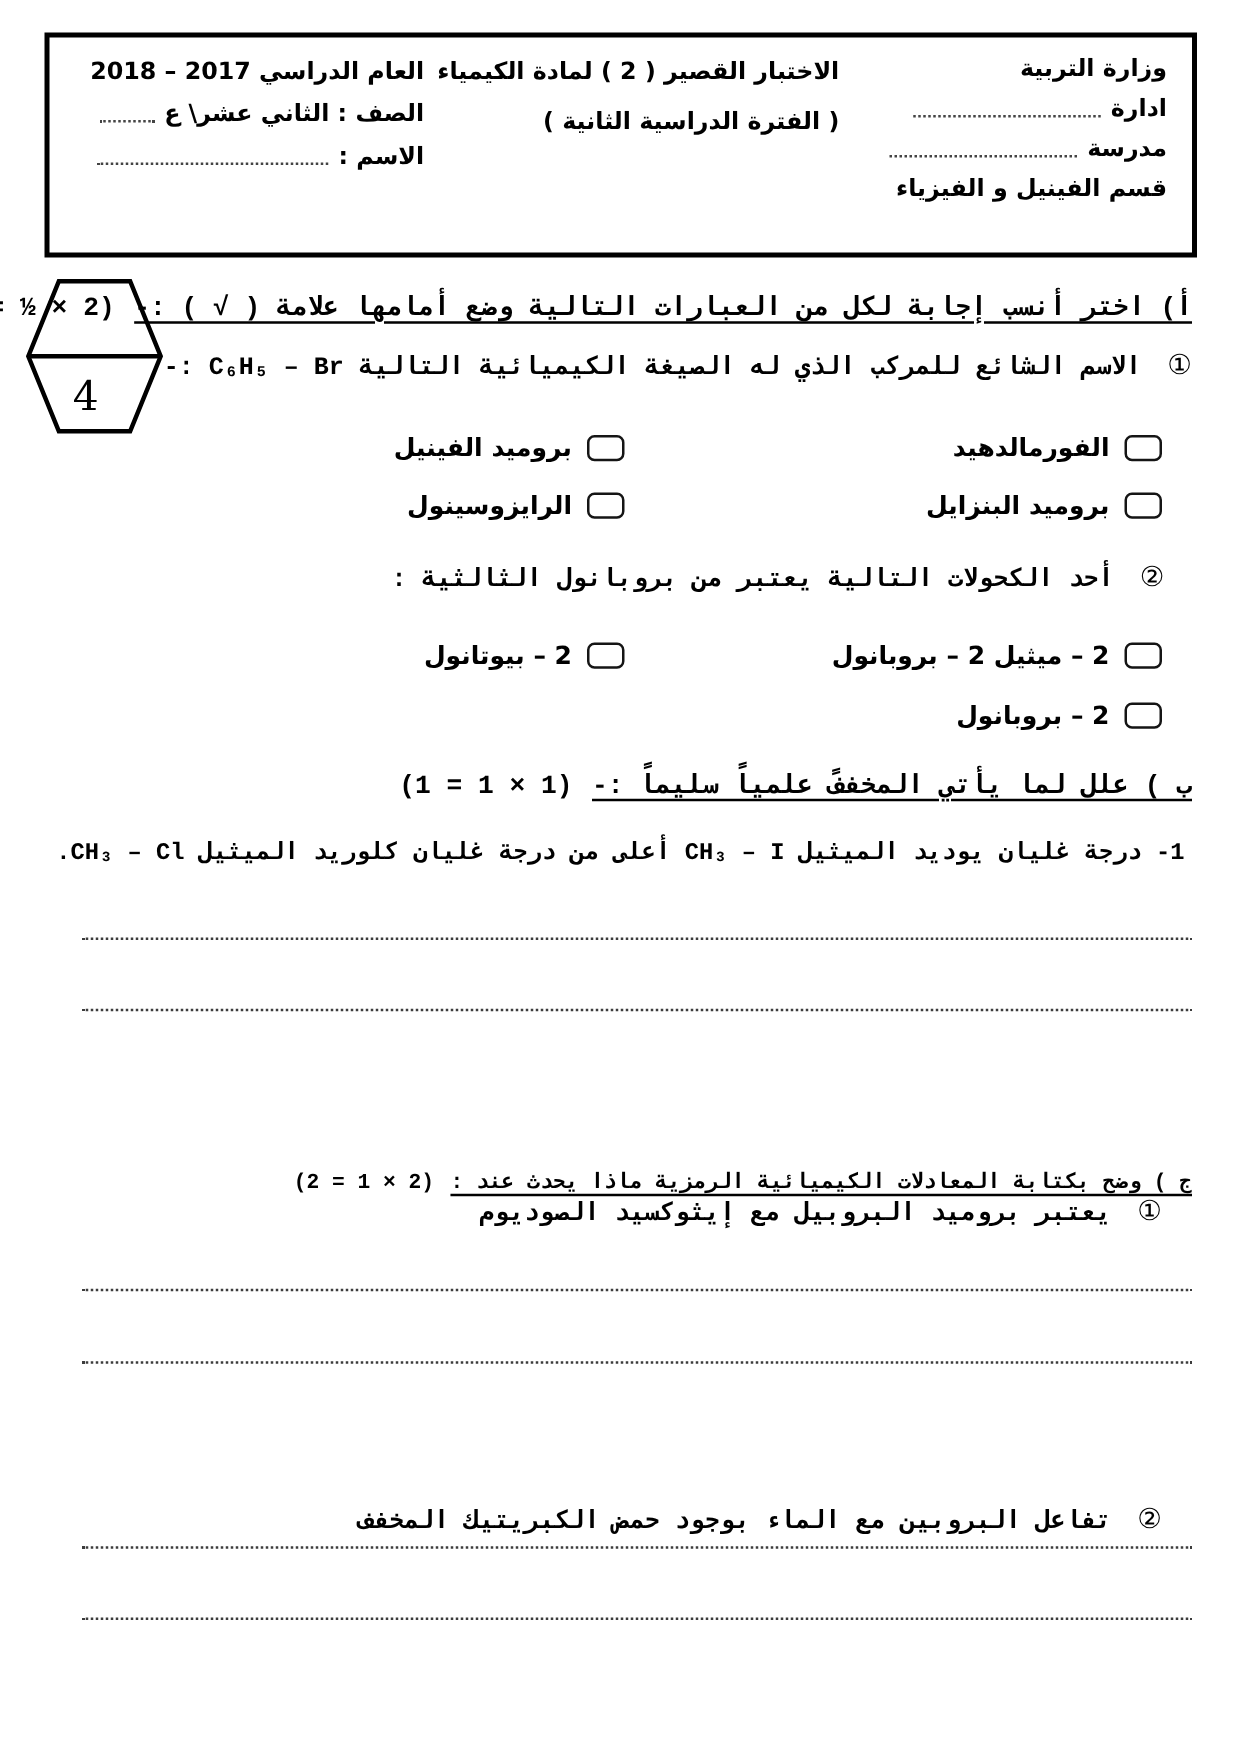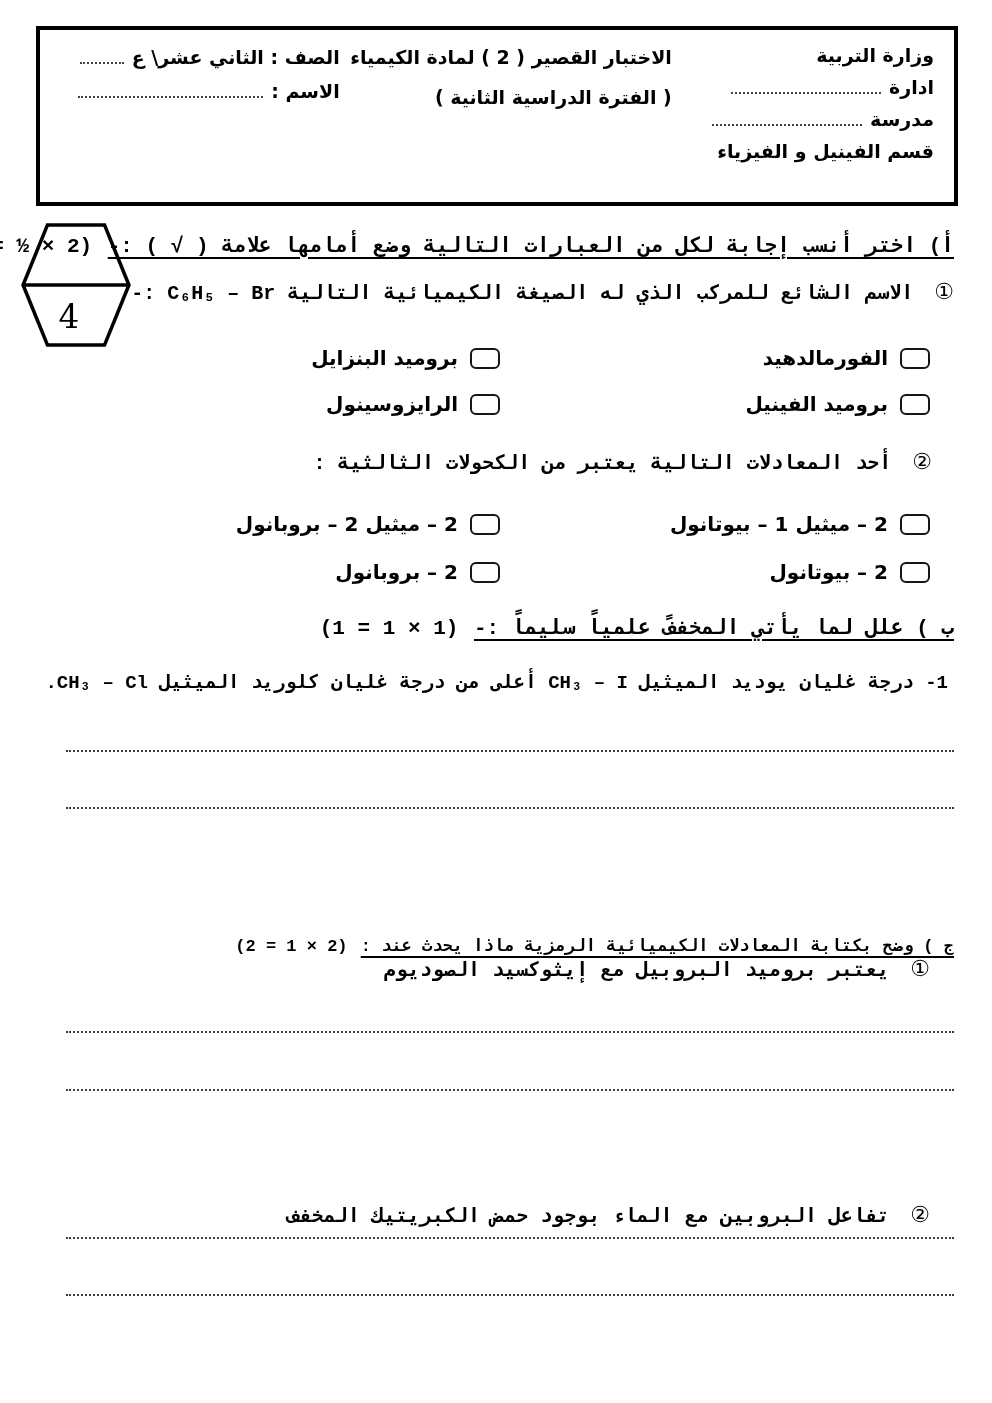--- a/index.html
+++ b/index.html
@@ -72,20 +72,21 @@
         <span>مدرسة</span>
         <span class="dotfill w150"></span>
       </div>
       <div>قسم الفينيل و الفيزياء</div>
     </div>
     <div class="h-col h-center">
       <div>الاختبار القصير ( 2 )  لمادة الكيمياء</div>
       <div>( الفترة الدراسية الثانية )</div>
     </div>
     <div class="h-col h-left">
+      <div>العام الدراسي 2017 – 2018</div>
       <div class="fill-row">
         <span>الصف : الثاني عشر\ ع</span>
         <span class="dotfill w44"></span>
       </div>
       <div class="fill-row">
         <span>الاسم :</span>
         <span class="dotfill w185"></span>
       </div>
     </div>
   </div>
@@ -106,42 +107,38 @@
     <span>الاسم الشائع للمركب الذي له الصيغة  الكيميائية التالية  C₆H₅ – Br :-</span>
   </div>
 
   <div class="opts" id="a-q1-opts">
     <div class="opt">
       <span class="cbx"></span>
       <span>الفورمالدهيد</span>
     </div>
     <div class="opt">
       <span class="cbx"></span>
-      <span>بروميد البنزايل</span>
+      <span>بروميد الفينيل</span>
     </div>
     <div class="opt">
       <span class="cbx"></span>
-      <span>بروميد الفينيل</span>
+      <span>بروميد البنزايل</span>
     </div>
     <div class="opt">
       <span class="cbx"></span>
       <span>الرايزوسينول</span>
     </div>
   </div>
 
   <div class="sec" id="a-q2">
     <span class="qnum">②</span>
-    <span>أحد المعادلات التالية يعتبر من الكحولات الثالثية :</span>
+    <span>أحد الكحولات التالية يعتبر من بروبانول الثالثية :</span>
   </div>
 
   <div class="opts" id="a-q2-opts">
-    <div class="opt">
-      <span class="cbx"></span>
-      <span>2 – ميثيل 1 – بيوتانول</span>
-    </div>
     <div class="opt">
       <span class="cbx"></span>
       <span>2 – ميثيل 2 – بروبانول</span>
     </div>
     <div class="opt">
       <span class="cbx"></span>
       <span>2 – بيوتانول</span>
     </div>
     <div class="opt">
       <span class="cbx"></span>

